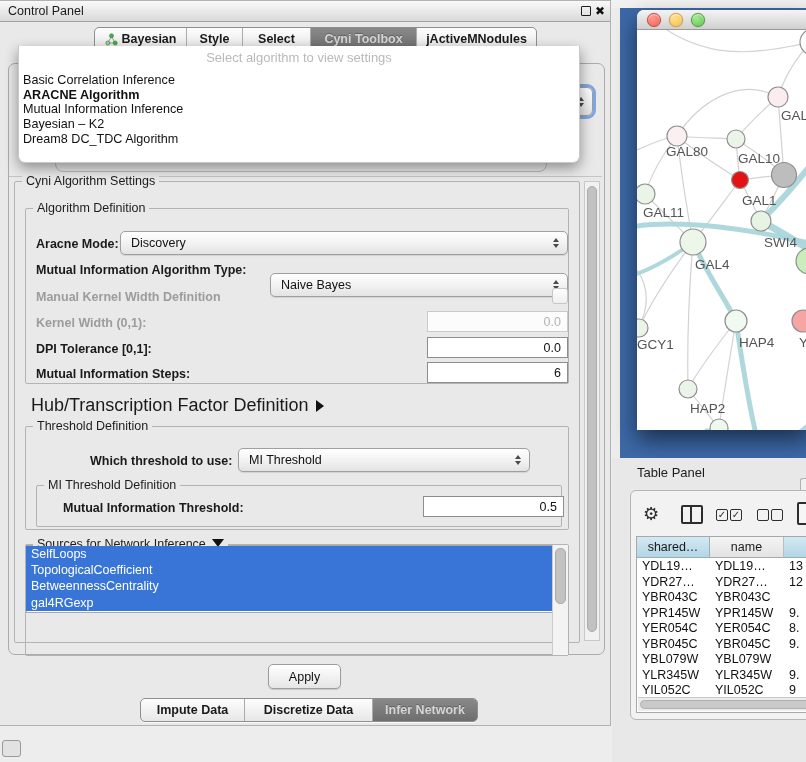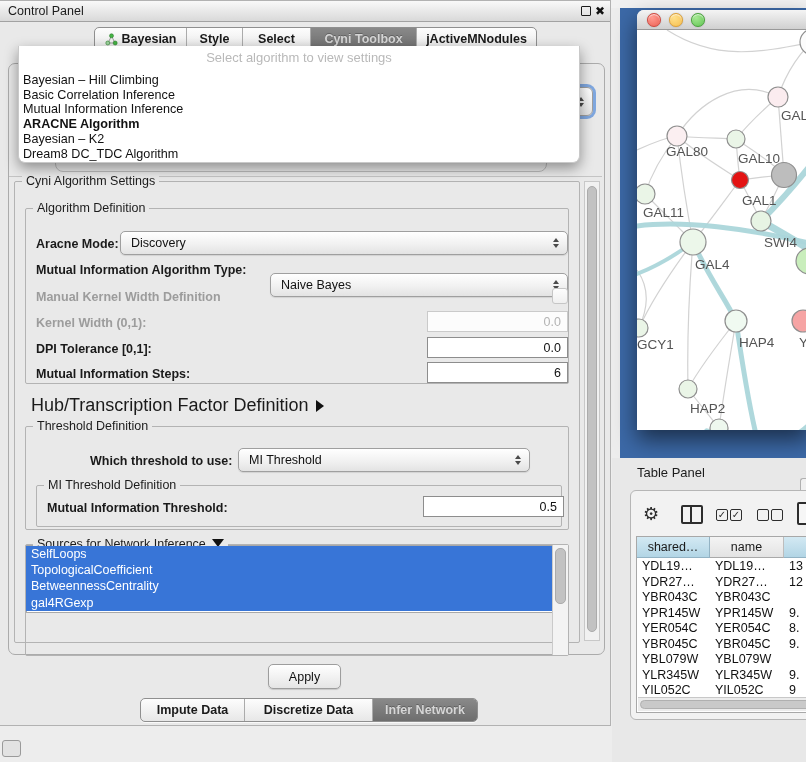--- a/index.html
+++ b/index.html
@@ -137,24 +137,23 @@
   <div class="abs" id="combo-frag" style="top:86px">
     <div class="spin">
         <div class="tri-up"></div>
         <div class="tri-dn"></div>
       </div>
   </div>
 
   <div class="abs" id="popup" style="top:45px">
     <div id="popup-ph">Select algorithm to view settings</div>
     <div id="popup-list">
-        <div class="pitem">Bayesian – Hill Climbing</div>
         <div class="pitem">Basic Correlation Inference</div>
+        <div class="pitem b">ARACNE Algorithm</div>
         <div class="pitem">Mutual Information Inference</div>
-        <div class="pitem b">ARACNE Algorithm</div>
         <div class="pitem">Bayesian – K2</div>
         <div class="pitem">Dream8 DC_TDC Algorithm</div>
       </div>
   </div>
 
   <div class="fs" id="fs-settings" style="left:14px;top:180px;width:566px;height:462px">
     <span class="lg">Cyni Algorithm Settings</span>
 
     <div class="fs" style="left:10px;top:26px;width:544px;height:176px">
       <span class="lg t-blue">Algorithm Definition</span>
@@ -193,21 +192,21 @@
       <div class="lbl b" style="left:64px;top:27px">Which threshold to use:</div>
       <div class="combo" style="left:212px;top:21px;width:292px;height:24px">
         <span>MI Threshold</span>
         <span class="spin">
             <span class="tri-up"></span>
             <span class="tri-dn"></span>
           </span>
       </div>
       <div class="fs" style="left:10px;top:58px;width:526px;height:42px">
         <span class="lg t-blue">MI Threshold Definition</span>
-        <div class="lbl b" style="left:10px;top:15px">Mutual Information Threshold:</div>
+        <div class="lbl b" style="left:26px;top:15px">Mutual Information Threshold:</div>
         <input class="num" style="left: 386px; top: 10px; width: 141px; height: 21px;" readonly="" value="0.5">
       </div>
     </div>
 
     <div class="fs" style="left:10px;top:362px;width:544px;height:112px">
       <span class="lg"><span>Sources for Network Inference</span><span class="tri-down-big"></span></span>
       <div class="lbl b" style="left:6px;top:18px">Data Attributes</div>
       <div id="attr-list">
         <div id="attr-items">
             <div class="attr-item">SelfLoops</div>

